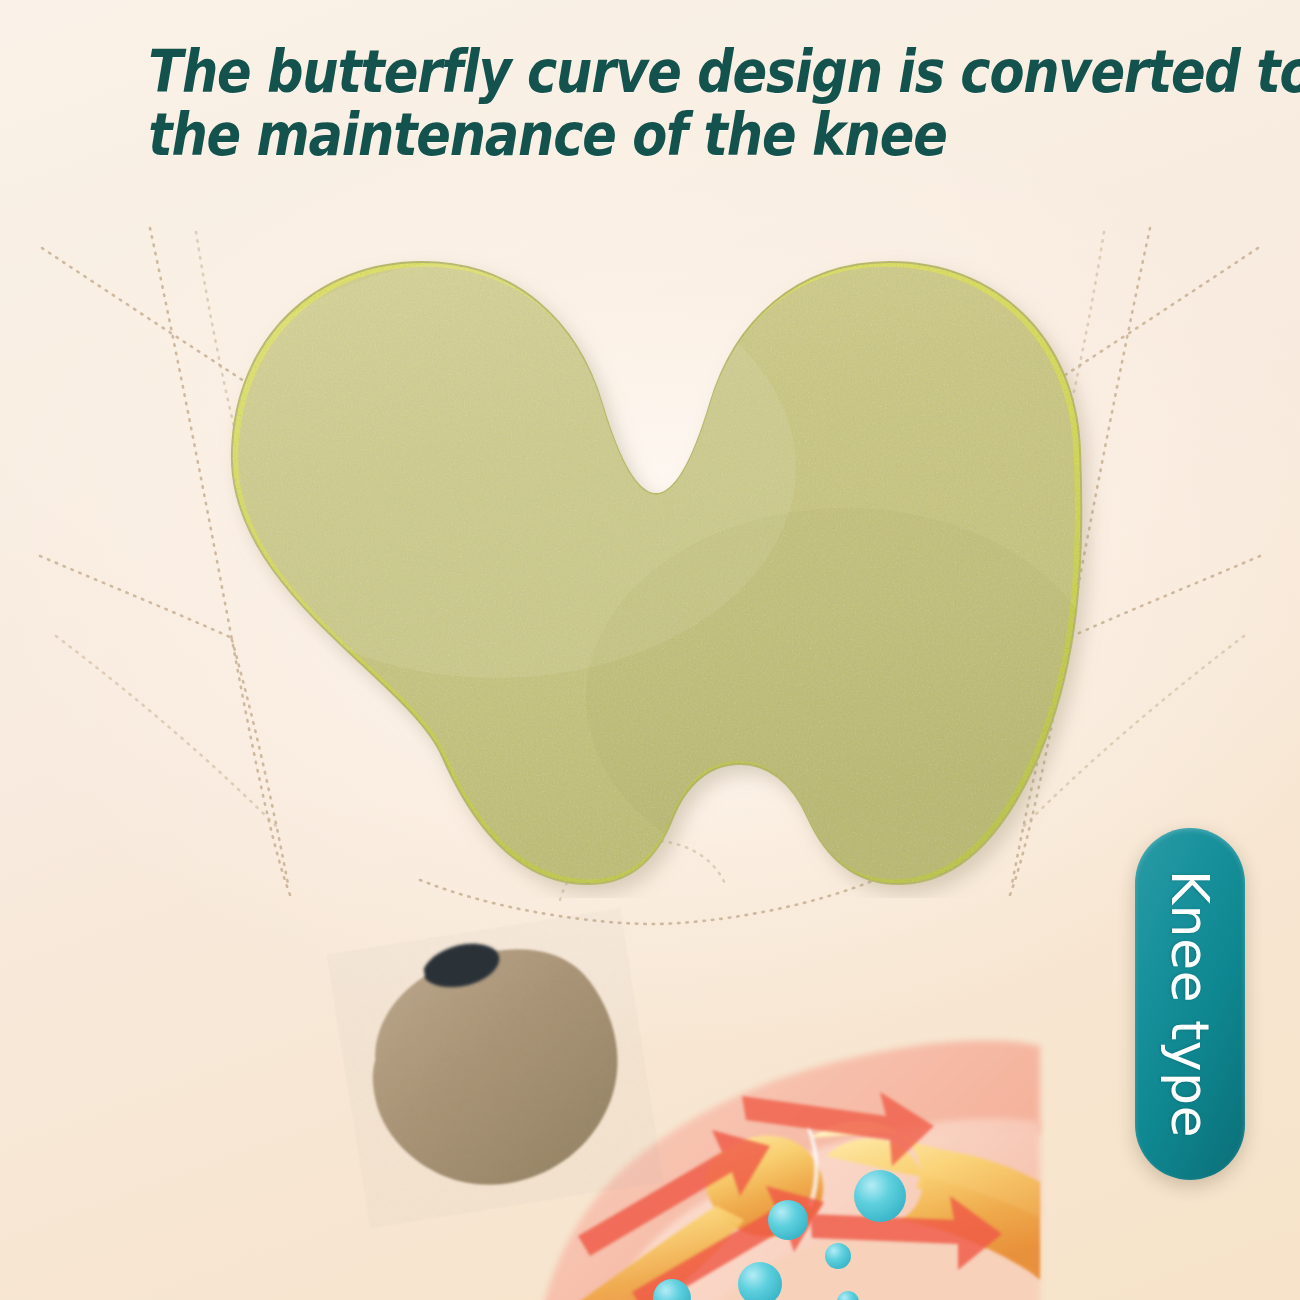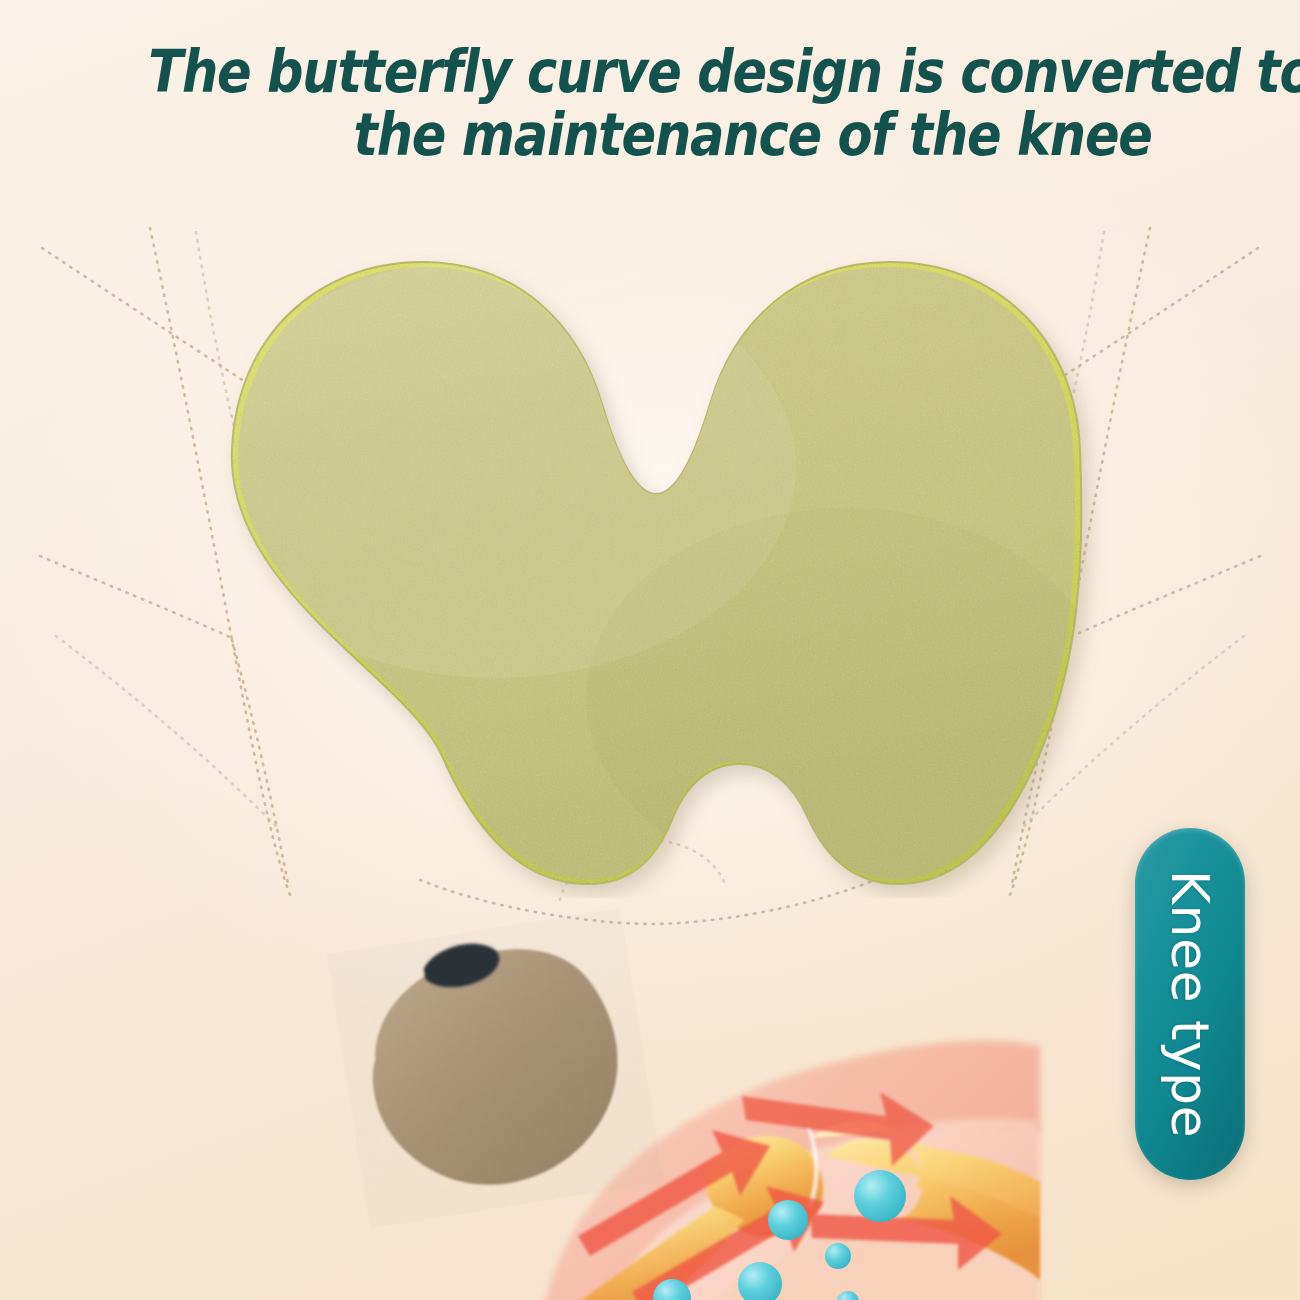--- a/index.html
+++ b/index.html
@@ -27,21 +27,21 @@
          #f8eade 45%,
          #f7e6d2 72%,
          #f6e3c9 100%);
   }
 
   
   #headline {
     position:absolute;
     left:0; top:40px;
     width:1300px;
-    text-align:right;
+    text-align:left;
     z-index:40;
     padding:0 70px;
   }
   #headline .hl-line {
     display:block;
     font-family:"DejaVu Sans", sans-serif;
     font-weight:bold;
     font-style:italic;
     font-size:59px;
     line-height:63px;

